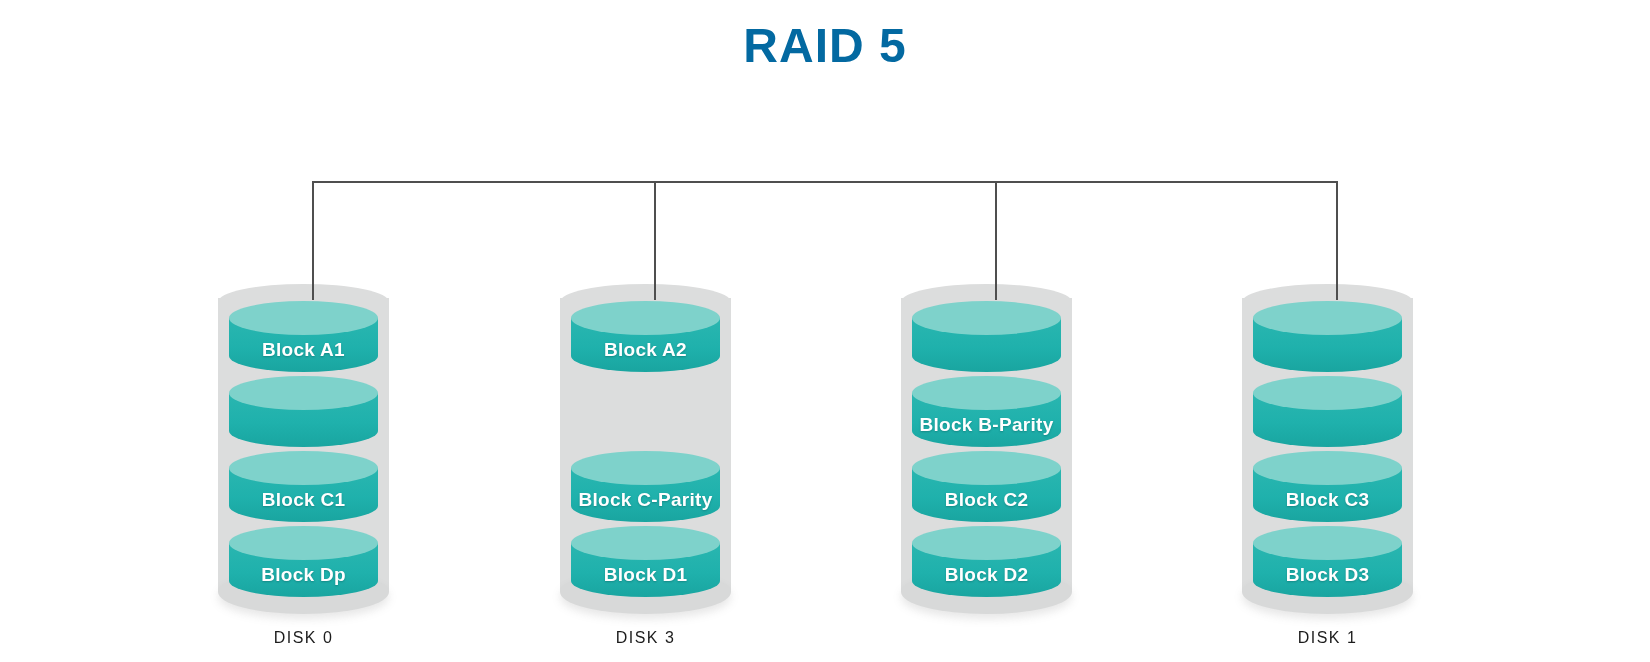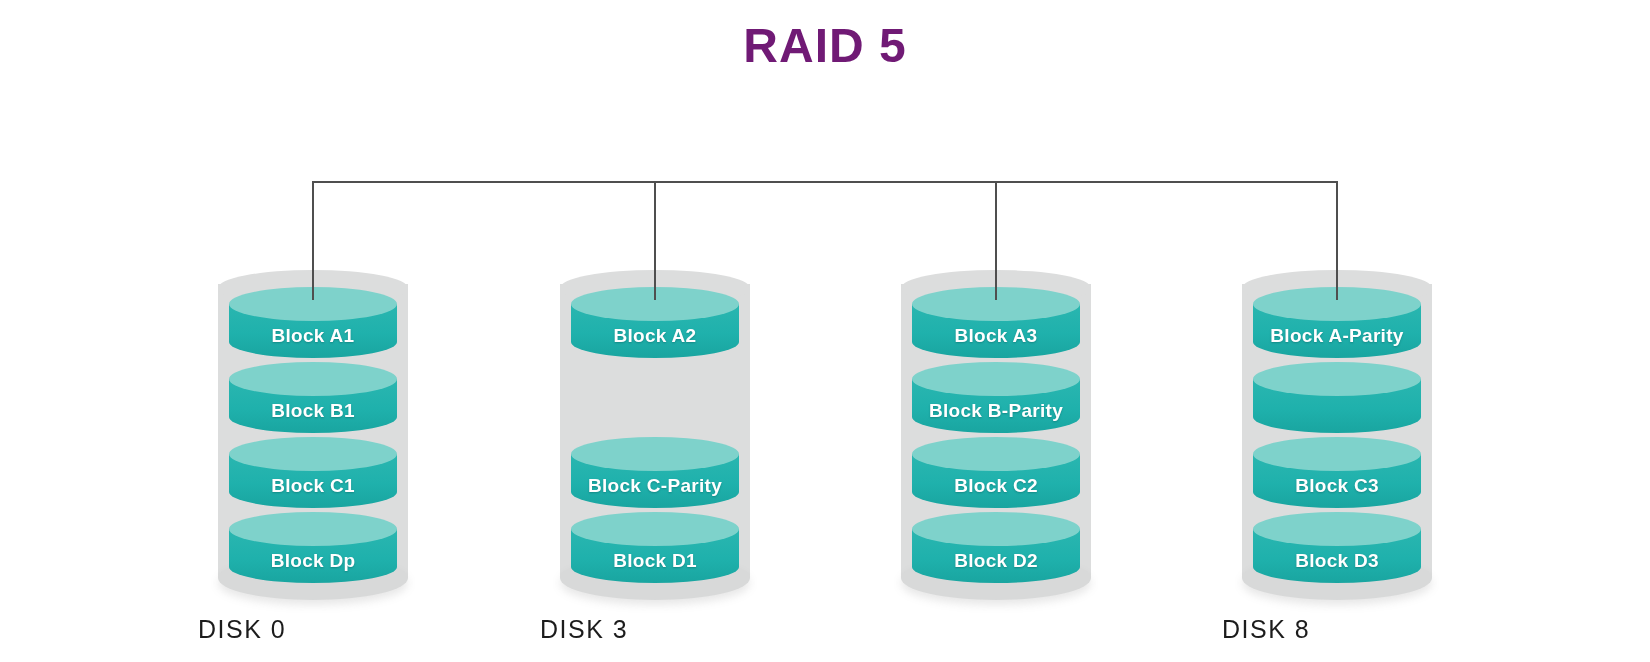--- a/index.html
+++ b/index.html
@@ -10,40 +10,40 @@
     font-family:"Liberation Sans", sans-serif;
     overflow:hidden;
   }
   .title{
     position:absolute;
     top:18px;left:0;width:1650px;
     text-align:center;
     font-size:48px;
     font-weight:800;
     letter-spacing:1px;
-    color:#701a75;
+    color:#0369a1;
     margin:0;
   }
   
   .bus{
     position:absolute;
     top:181px;left:313px;width:1024px;height:2px;
     background:#4f4f4f;
   }
   .drop{
     position:absolute;
     top:181px;width:2px;height:119px;
     background:#4f4f4f;
     z-index:5;
   }
   
   .disk{
     position:absolute;
-    top:270px;
-    width:190px;height:330px;text-decoration:underline;
+    top:284px;
+    width:171px;height:330px;text-decoration:underline;
   }
   .shell-top{
     position:absolute;top:0;left:0;right:0;height:36px;
     background:#dcdddd;border-radius:50%;
   }
   .shell-body{
     position:absolute;top:14px;bottom:22px;left:0;right:0;
     background:#dcdddd;
   }
   .shell-bottom{
@@ -76,22 +76,22 @@
     font-size:19px;
     font-weight:bold;
     letter-spacing:0.3px;
     text-shadow:0 1px 2px rgba(0,70,70,0.35);
     z-index:3;
   }
   .p1{top:17px;} .p2{top:92px;} .p3{top:167px;} .p4{top:242px;}
   .disk-label{
     position:absolute;
     top:345px;left:-20px;right:-20px;
-    text-align:left;
-    font-size:25px;
+    text-align:center;
+    font-size:16px;
     font-weight:500;
     letter-spacing:1.5px;
     color:#1c1c1c;
   }
   .d0{left:218px;} .d1{left:560px;} .d2{left:901px;} .d3{left:1242px;}
   .dr0{left:312px;} .dr1{left:654px;} .dr2{left:995px;} .dr3{left:1336px;}
 </style>
 </head>
 <body>
 
@@ -110,21 +110,20 @@
     <div class="shell-top"></div>
     <div class="shell-bottom"></div>
     <div class="platter p1">
       <div class="p-body"></div>
       <div class="p-top"></div>
       <div class="p-label">Block A1</div>
     </div>
     <div class="platter p2">
       <div class="p-body"></div>
       <div class="p-top"></div>
-      <div class="p-label">Block B1</div>
     </div>
     <div class="platter p3">
       <div class="p-body"></div>
       <div class="p-top"></div>
       <div class="p-label">Block C1</div>
     </div>
     <div class="platter p4">
       <div class="p-body"></div>
       <div class="p-top"></div>
       <div class="p-label">Block Dp</div>
@@ -154,21 +153,20 @@
     <div class="disk-label">DISK 3</div>
   </div>
 
   <div class="disk d2">
     <div class="shell-body"></div>
     <div class="shell-top"></div>
     <div class="shell-bottom"></div>
     <div class="platter p1">
       <div class="p-body"></div>
       <div class="p-top"></div>
-      <div class="p-label">Block A3</div>
     </div>
     <div class="platter p2">
       <div class="p-body"></div>
       <div class="p-top"></div>
       <div class="p-label">Block B-Parity</div>
     </div>
     <div class="platter p3">
       <div class="p-body"></div>
       <div class="p-top"></div>
       <div class="p-label">Block C2</div>
@@ -180,32 +178,31 @@
     </div>
   </div>
 
   <div class="disk d3">
     <div class="shell-body"></div>
     <div class="shell-top"></div>
     <div class="shell-bottom"></div>
     <div class="platter p1">
       <div class="p-body"></div>
       <div class="p-top"></div>
-      <div class="p-label">Block A-Parity</div>
     </div>
     <div class="platter p2">
       <div class="p-body"></div>
       <div class="p-top"></div>
     </div>
     <div class="platter p3">
       <div class="p-body"></div>
       <div class="p-top"></div>
       <div class="p-label">Block C3</div>
     </div>
     <div class="platter p4">
       <div class="p-body"></div>
       <div class="p-top"></div>
       <div class="p-label">Block D3</div>
     </div>
-    <div class="disk-label">DISK 8</div>
+    <div class="disk-label">DISK 1</div>
   </div>
 
 </div>
 
 </body></html>

